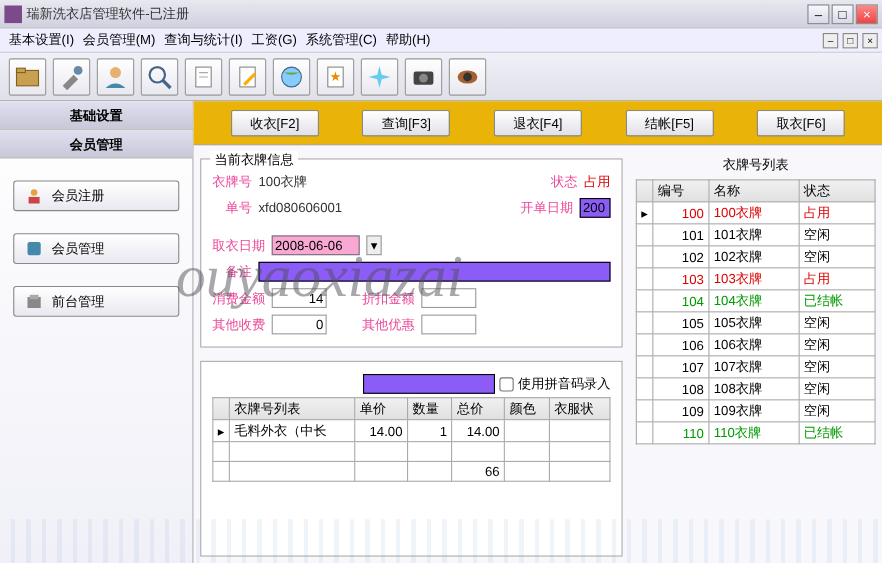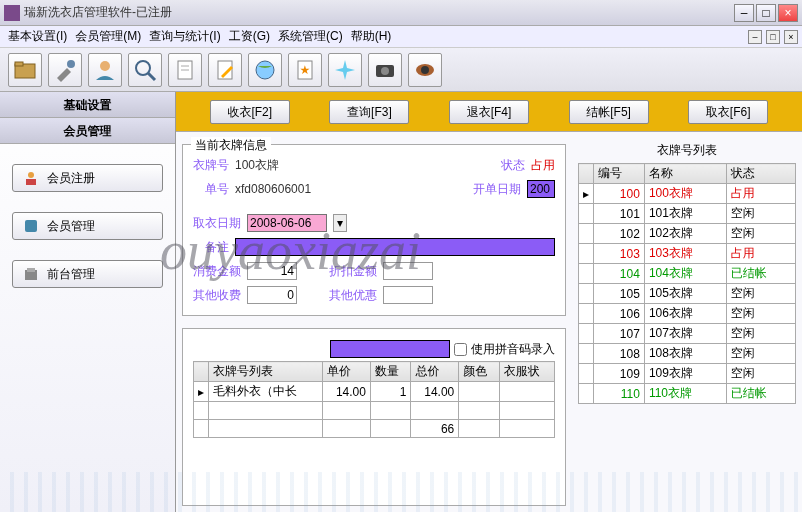--- a/index.html
+++ b/index.html
@@ -24,21 +24,21 @@
 .sidebar-btn-icon { width: 16px; height: 16px; }
 .content { flex: 1; position: relative; background: #f8f8fc; }
 .action-bar { height: 40px; display: flex; align-items: center; justify-content: space-around; padding: 0 14px; background: #eab308; border-bottom: 1px solid #aaa; }
 .action-btn { width: 80px; height: 24px; border: 1px solid #888; background: linear-gradient(#fff, #e0e0e8); cursor: pointer; text-align: center; line-height: 22px; border-radius: 2px; }
 .panels { display: flex; height: calc(100% - 40px); }
 .left-panel { width: 396px; padding: 6px; display: flex; flex-direction: column; gap: 4px; }
 .right-panel { flex: 1; padding: 6px; }
 .groupbox { border: 1px solid #aaa; padding: 8px 10px; background: #fff; position: relative; }
 .groupbox-title { position: absolute; top: -8px; left: 8px; background: #fff; padding: 0 4px; }
 .form-row { display: flex; align-items: center; height: 24px; gap: 6px; }
-.form-label { color: #8b5cf6; }
+.form-label { color: #ec4899; }
 .form-value { color: #333; }
 .red { color: #d00; }
 .green { color: #090; }
 .input { border: 1px solid #000000; height: 18px; padding: 0 2px; background: #8b5cf6; }
 .date-input { width: 80px; background: #f9a8d4; border: 1px solid #737373; height: 18px; padding: 0 2px; }
 .num-input { width: 50px; text-align: right; border: 1px solid #999; height: 18px; padding: 0 2px; }
 .checkbox-row { display: flex; align-items: center; justify-content: flex-end; gap: 4px; padding: 3px 0; }
 .table { width: 100%; border-collapse: collapse; background: #fff; }
 .table th, .table td { border: 1px solid #aaa; padding: 1px 4px; height: 18px; text-align: left; font-weight: normal; background: #fff; }
 .table th { background: linear-gradient(#f0f0f0, #e0e0e0); }

